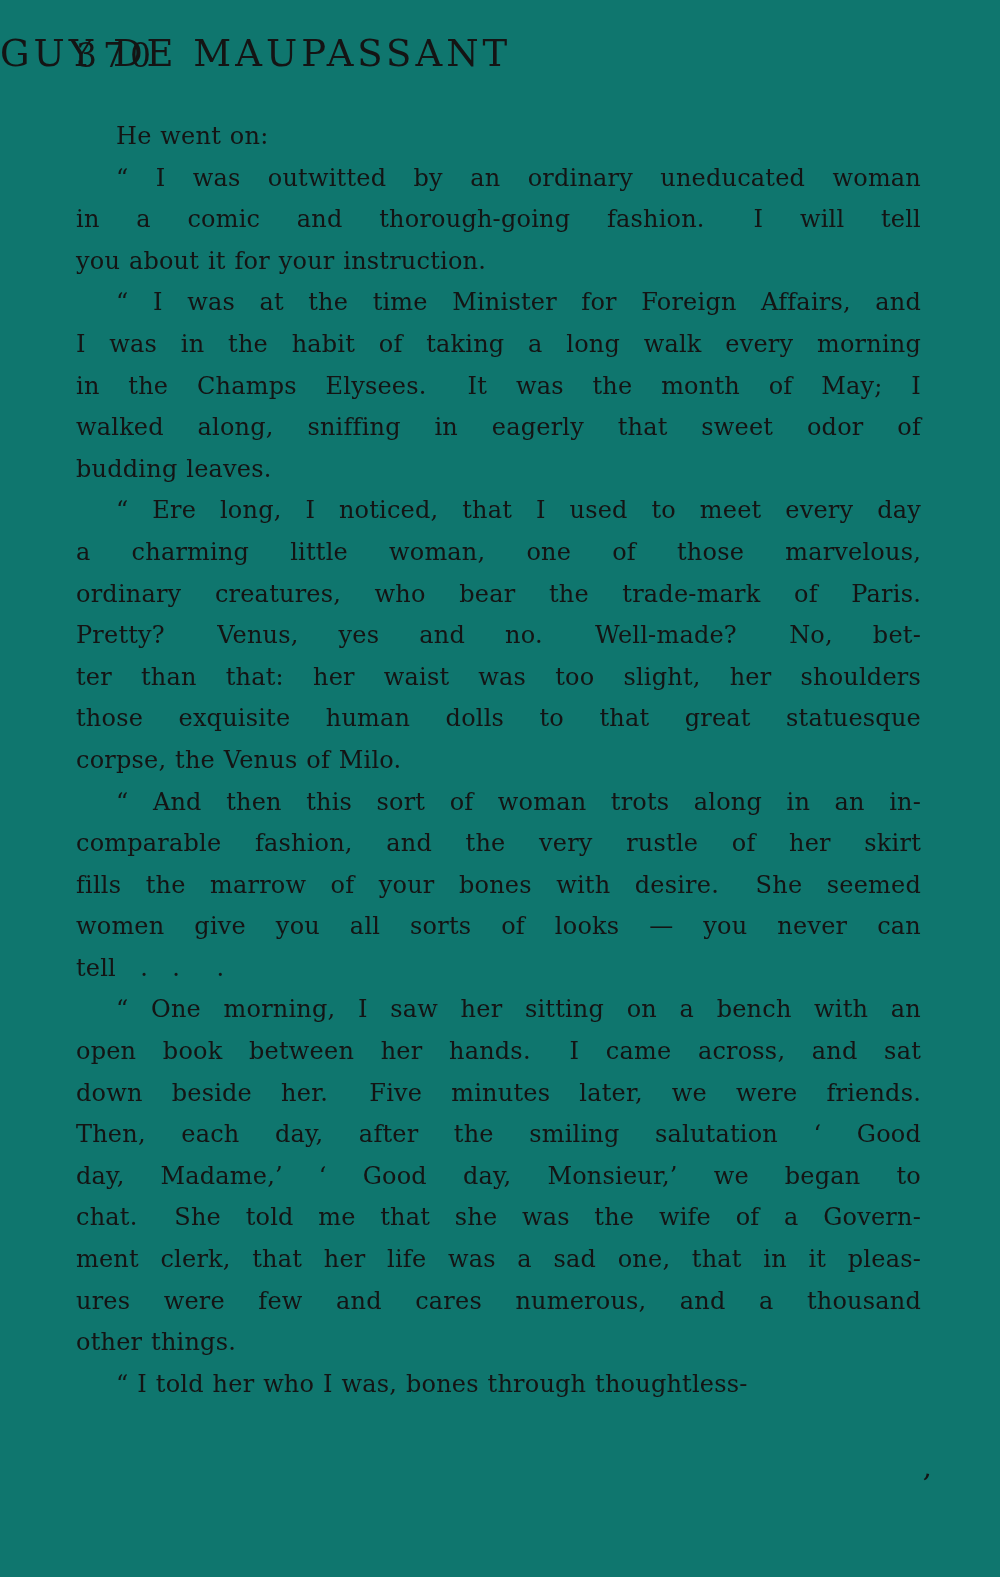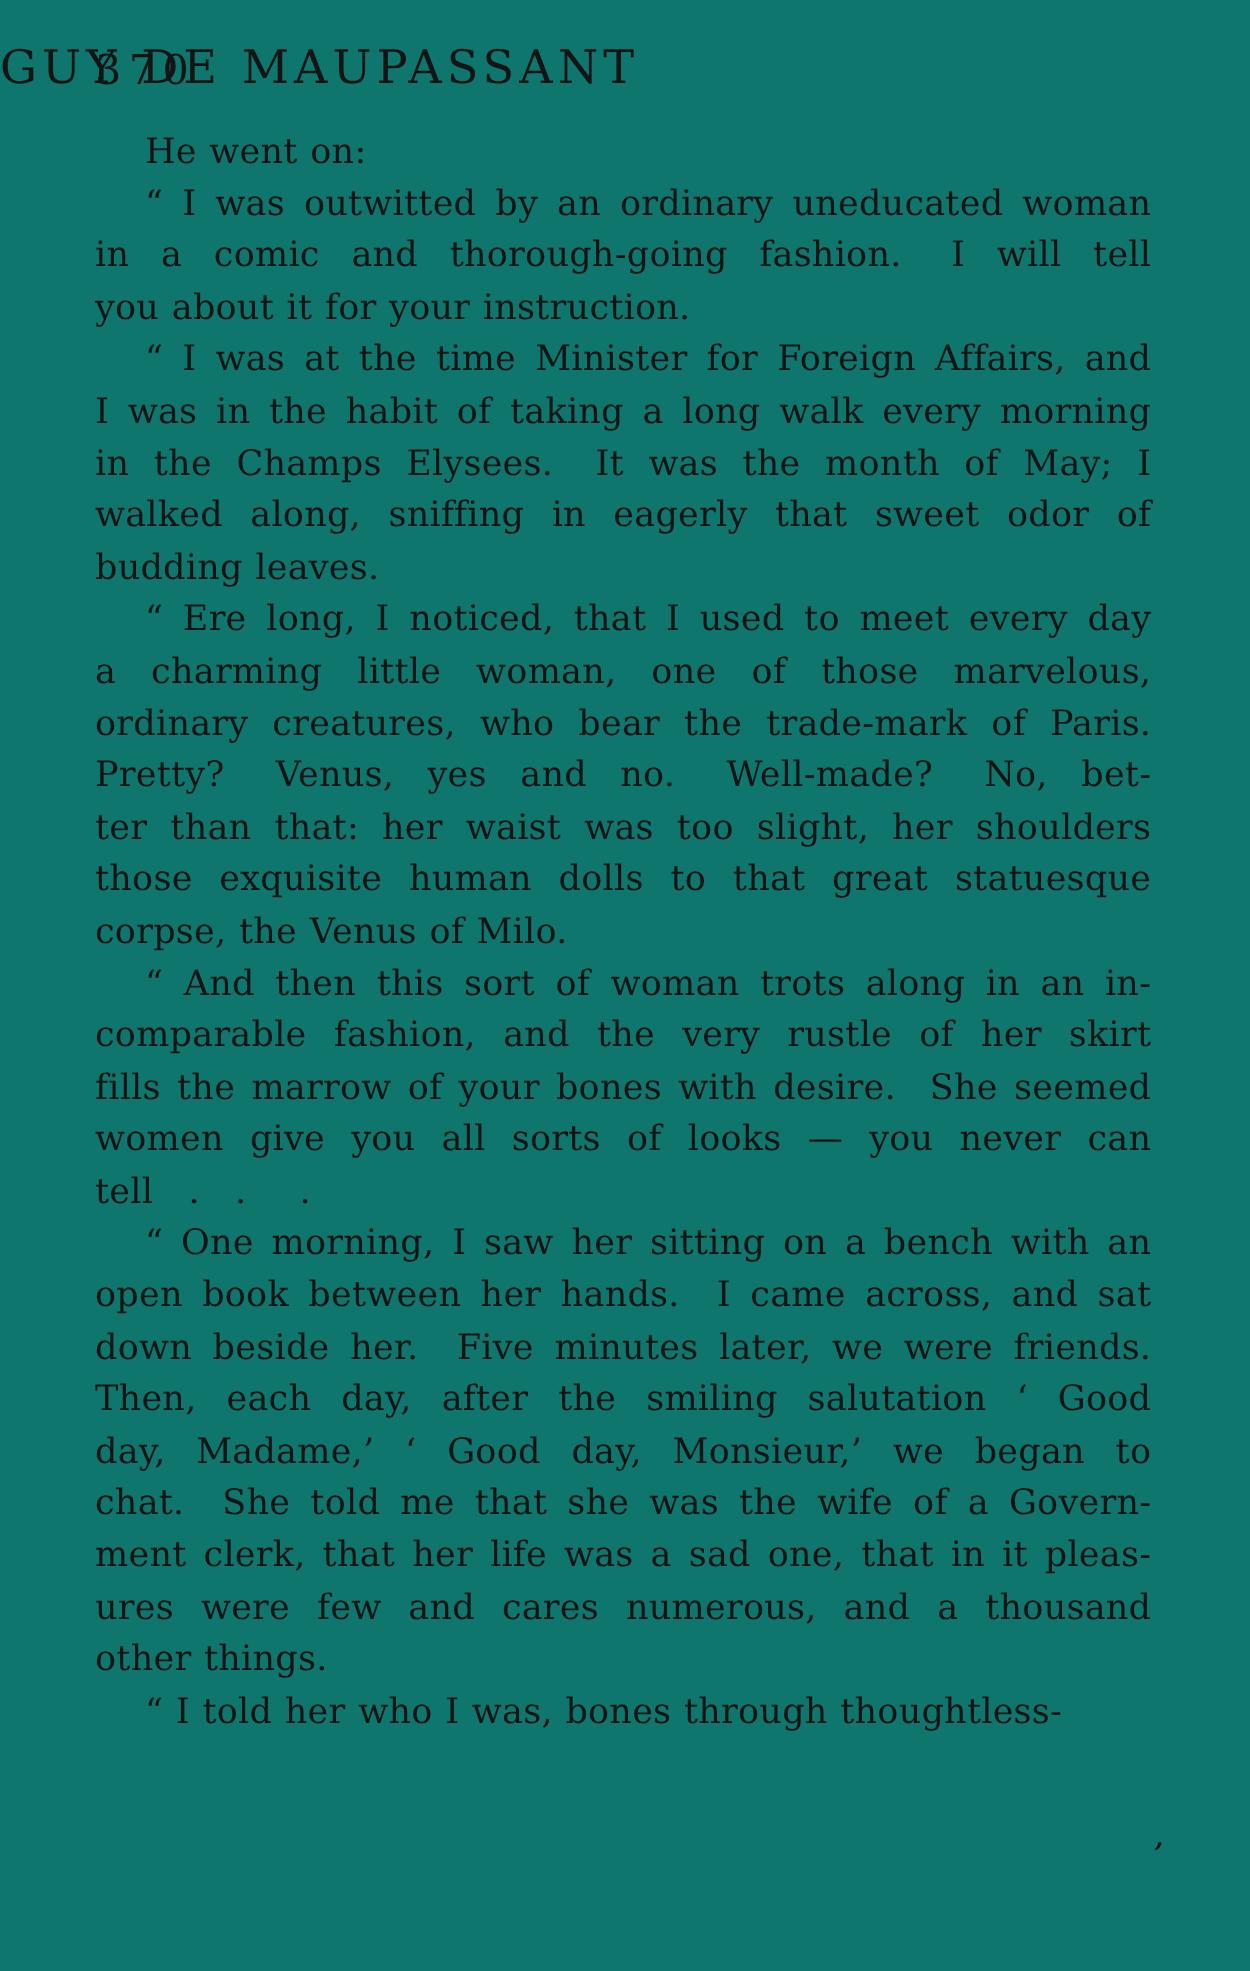--- a/index.html
+++ b/index.html
@@ -31,23 +31,23 @@
     width: 100%;
     padding-right: 40px;
     box-sizing: border-box;
     text-align: left;
     font-size: 37px;
     letter-spacing: 4px;
   }
   .text-body {
     position: absolute;
     left: 76px;
-    top: 100px;
+    top: 116px;
     width: 845px;
-    font-size: 28px;
+    font-size: 24px;
     line-height: 41.6px;
     letter-spacing: 0.2px;
     word-spacing: 1px;
   }
   .para { margin: 0; }
   .line {
     text-align: justify;
     text-align-last: justify;
   }
   .line.end {

